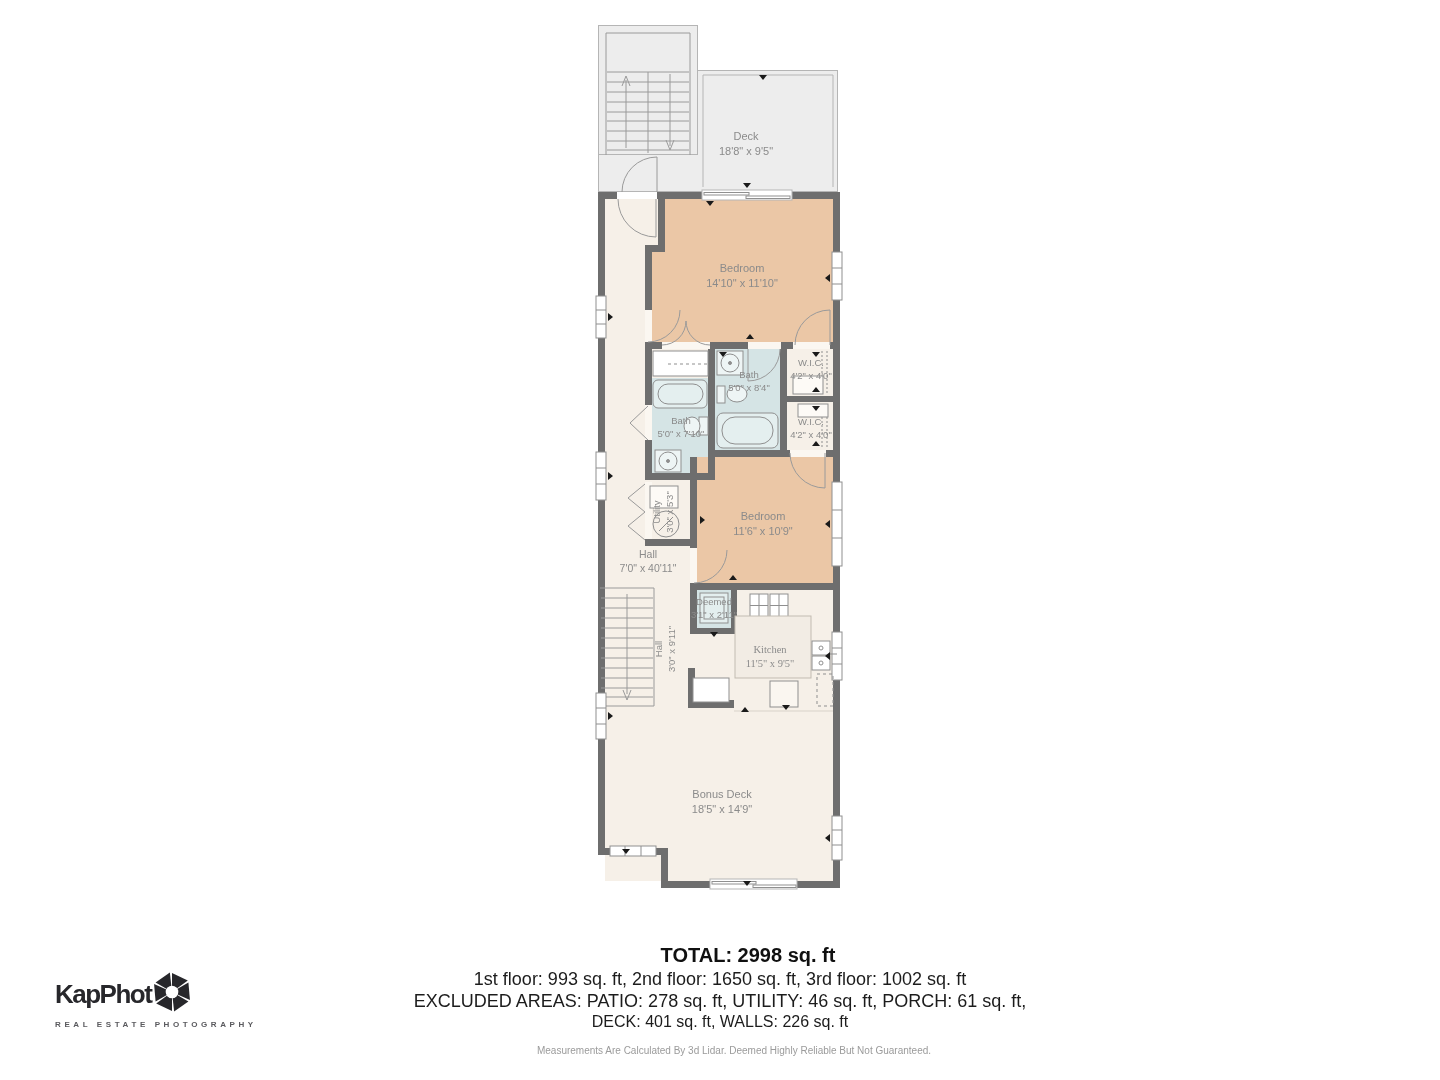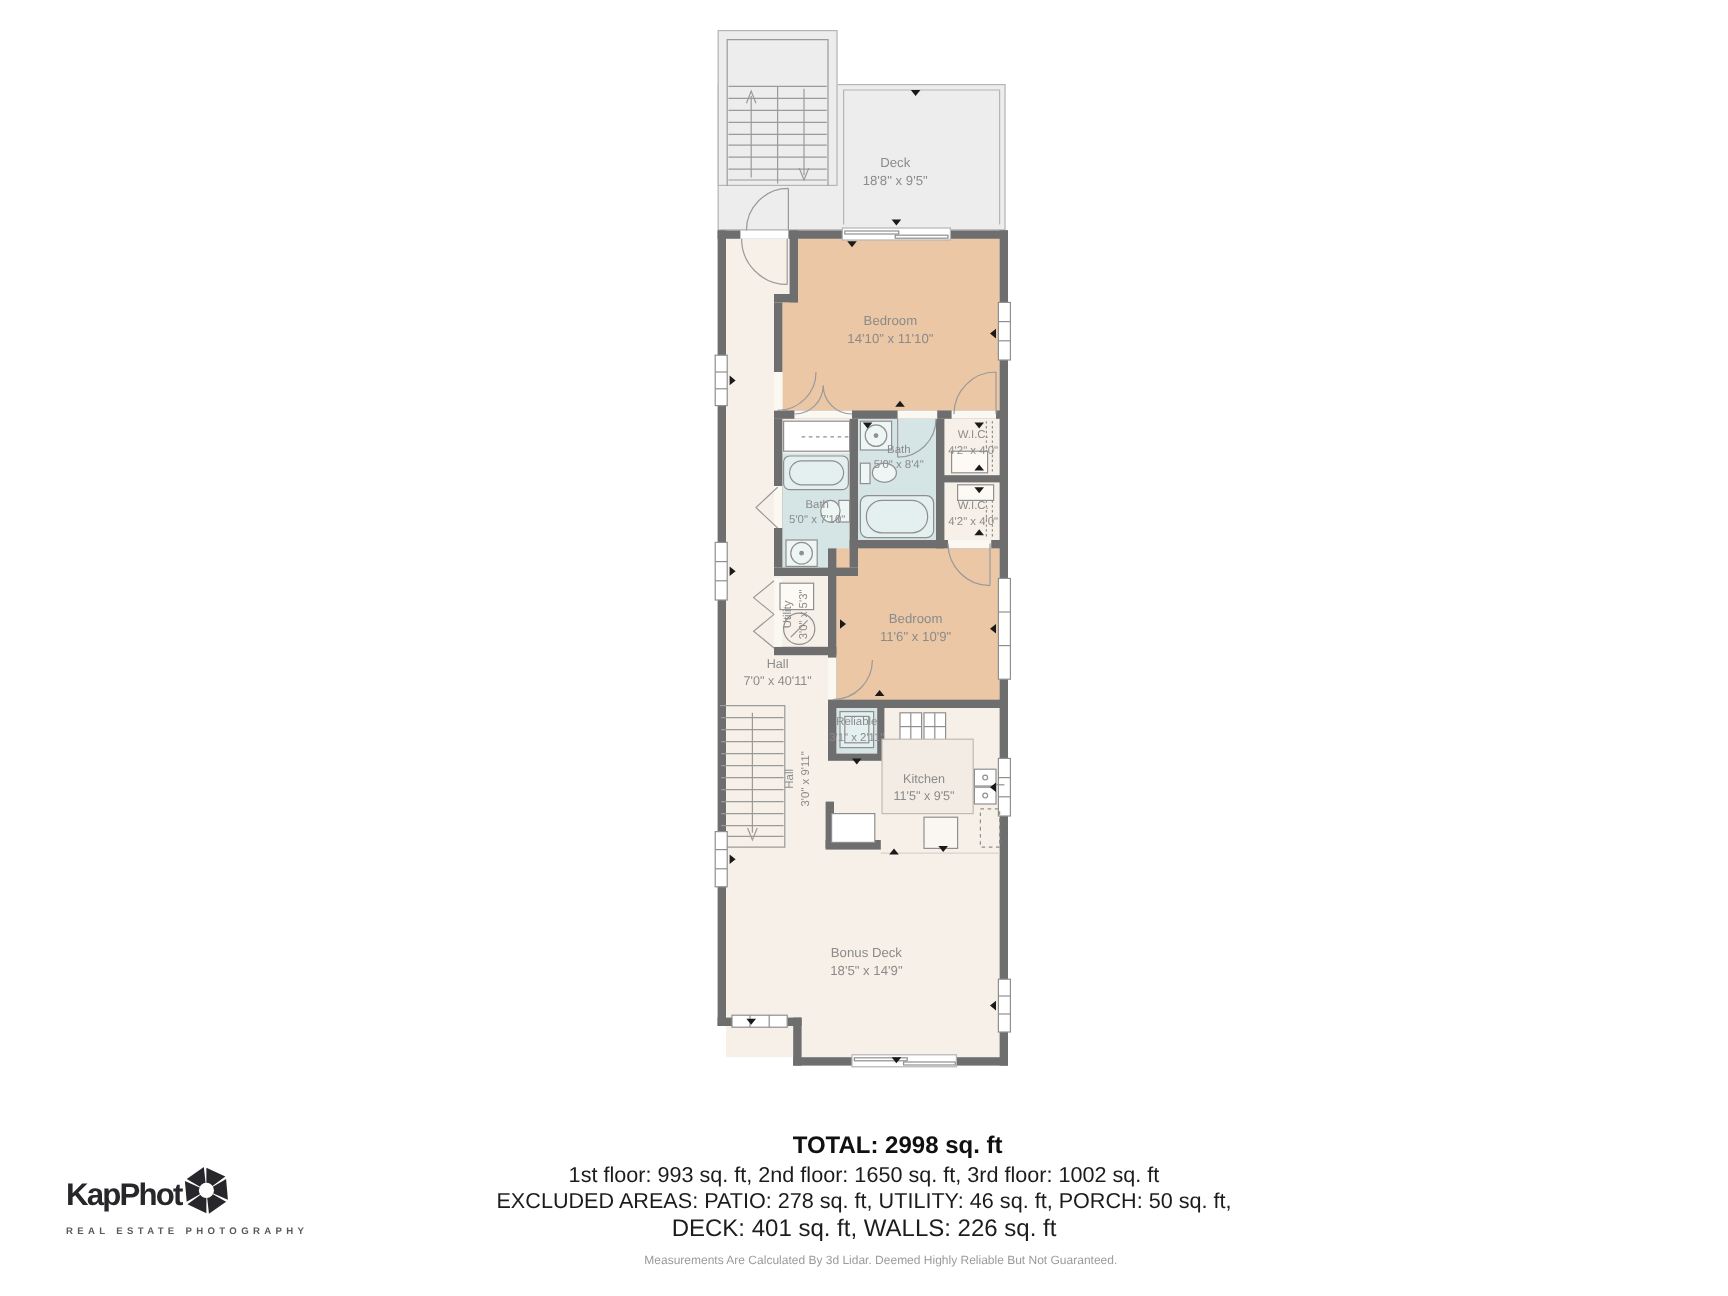--- a/index.html
+++ b/index.html
@@ -19,21 +19,21 @@
   .rlabel{position:absolute;color:var(--label-text,#8b8b8b);font-size:10.5px;line-height:1.35;
           text-align:center;white-space:nowrap;transform:translate(-50%,-50%);z-index:5;}
   .rlabel.big{font-size:11px;}
   .rlabel.sm{font-size:9.5px;}
   .rlabel.vert{transform:translate(-50%,-50%) rotate(-90deg);}
   
   .footer{position:absolute;left:0;width:1440px;text-align:center;color:#1c1c1c;}
   .foot-total{top:944px;font-size:20px;font-weight:700;color:#101010;padding-left:28px;}
   .foot-line1{top:969px;font-size:18px;}
   .foot-line2{top:991px;font-size:18px;}
-  .foot-line3{top:1013px;font-size:20px;}
+  .foot-line3{top:1013px;font-size:16px;}
   .foot-disc{top:1045px;font-size:10px;color:#9b9b9b;padding-left:14px;}
   
   .logo{position:absolute;left:55px;top:972px;width:215px;}
   .logo-row{display:flex;align-items:center;}
   .logo-word{font-size:26px;font-weight:700;color:#27272b;letter-spacing:-1.5px;line-height:1;}
   .logo-tag{margin-top:4px;font-size:8px;letter-spacing:3.6px;color:#5a5a5e;font-weight:700;}
   
   .compass{position:absolute;left:1346px;top:992px;width:70px;text-align:center;}
   .compass-n{font-size:13px;color:#1a1a1a;margin-top:2px;}
 </style>
@@ -321,39 +321,39 @@
   </div>
   <div class="rlabel sm vert" style="left:664px;top:512px;">
     <div>Utility</div>
       <div>3'0" x 5'3"</div>
   </div>
   <div class="rlabel" style="left:648px;top:561px;">
     <div>Hall</div>
       <div>7'0" x 40'11"</div>
   </div>
   <div class="rlabel sm" style="left:714px;top:609px;">
-    <div>Reliable</div>
+    <div>Deemed</div>
       <div>3'1" x 2'11"</div>
   </div>
-  <div class="rlabel" style="left:770px;top:657px;">
+  <div class="rlabel" style="left:770px;top:657px;font-family:Liberation Serif, serif;">
     <div>Kitchen</div>
       <div>11'5" x 9'5"</div>
   </div>
   <div class="rlabel sm vert" style="left:666px;top:649px;">
     <div>Hall</div>
       <div>3'0" x 9'11"</div>
   </div>
   <div class="rlabel big" style="left:722px;top:802px;">
     <div>Bonus Deck</div>
       <div>18'5" x 14'9"</div>
   </div>
 
   <div class="footer foot-total">TOTAL: 2998 sq. ft</div>
   <div class="footer foot-line1">1st floor: 993 sq. ft, 2nd floor: 1650 sq. ft, 3rd floor: 1002 sq. ft</div>
-  <div class="footer foot-line2">EXCLUDED AREAS: PATIO: 278 sq. ft, UTILITY: 46 sq. ft, PORCH: 50 sq. ft,</div>
+  <div class="footer foot-line2">EXCLUDED AREAS: PATIO: 278 sq. ft, UTILITY: 46 sq. ft, PORCH: 61 sq. ft,</div>
   <div class="footer foot-line3">DECK: 401 sq. ft, WALLS: 226 sq. ft</div>
   <div class="footer foot-disc">Measurements Are Calculated By 3d Lidar. Deemed Highly Reliable But Not Guaranteed.</div>
 
   <div class="logo">
     <div class="logo-row">
       <span class="logo-word">KapPhot</span>
       <span style="margin-left:1px;display:inline-block;">
         <svg width="40" height="40" viewBox="0 0 38 38">
           <g fill="#27272b">
             <path d="M19,19 L19,1 L34,8 Z"></path>

